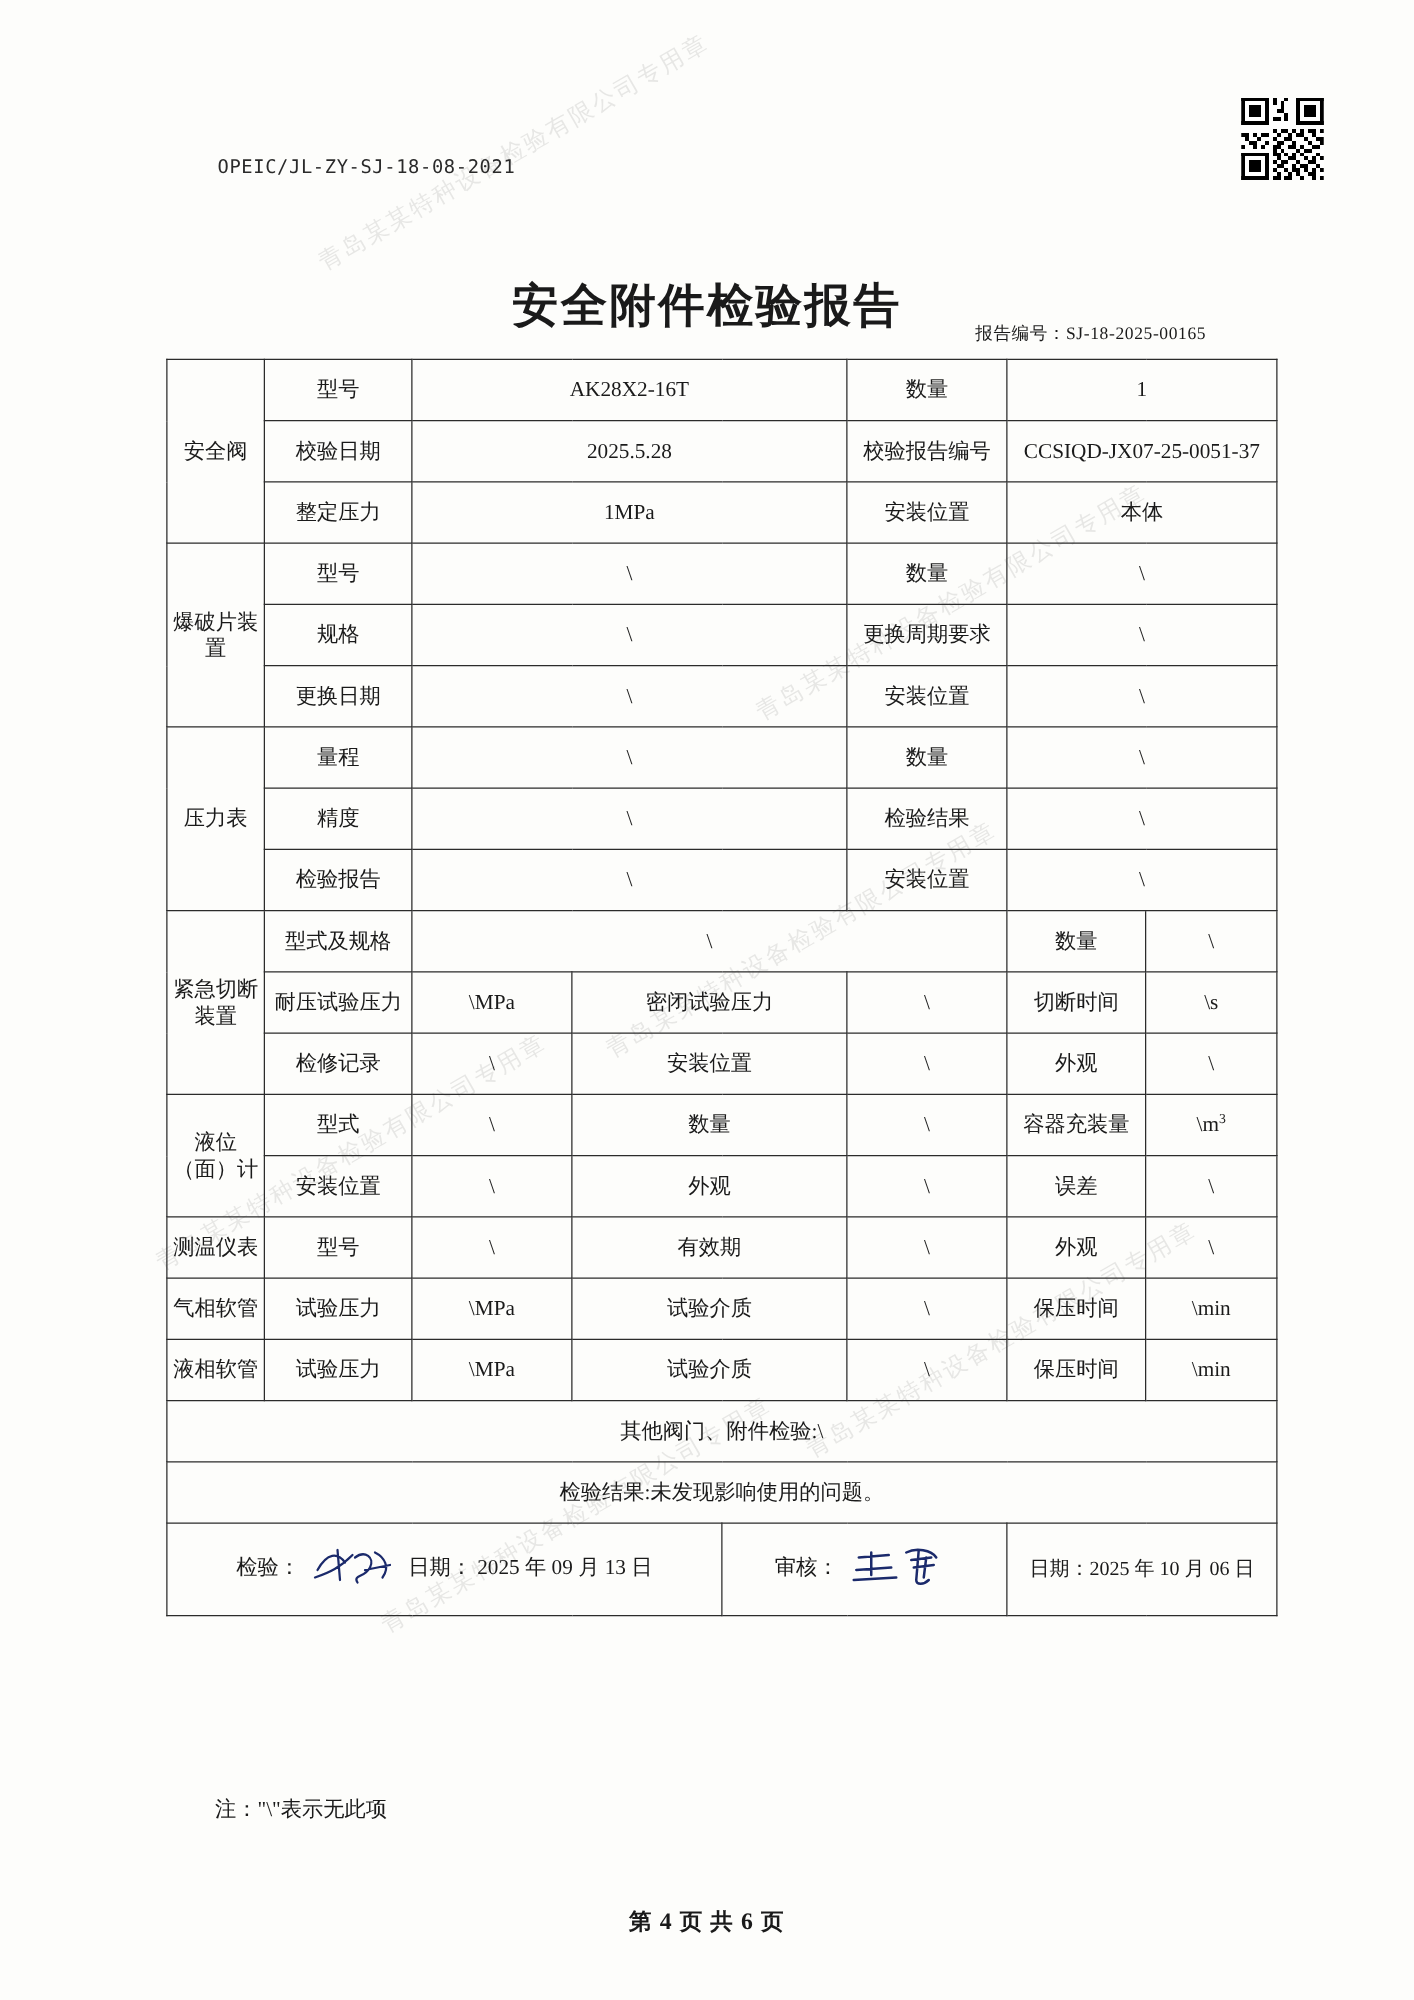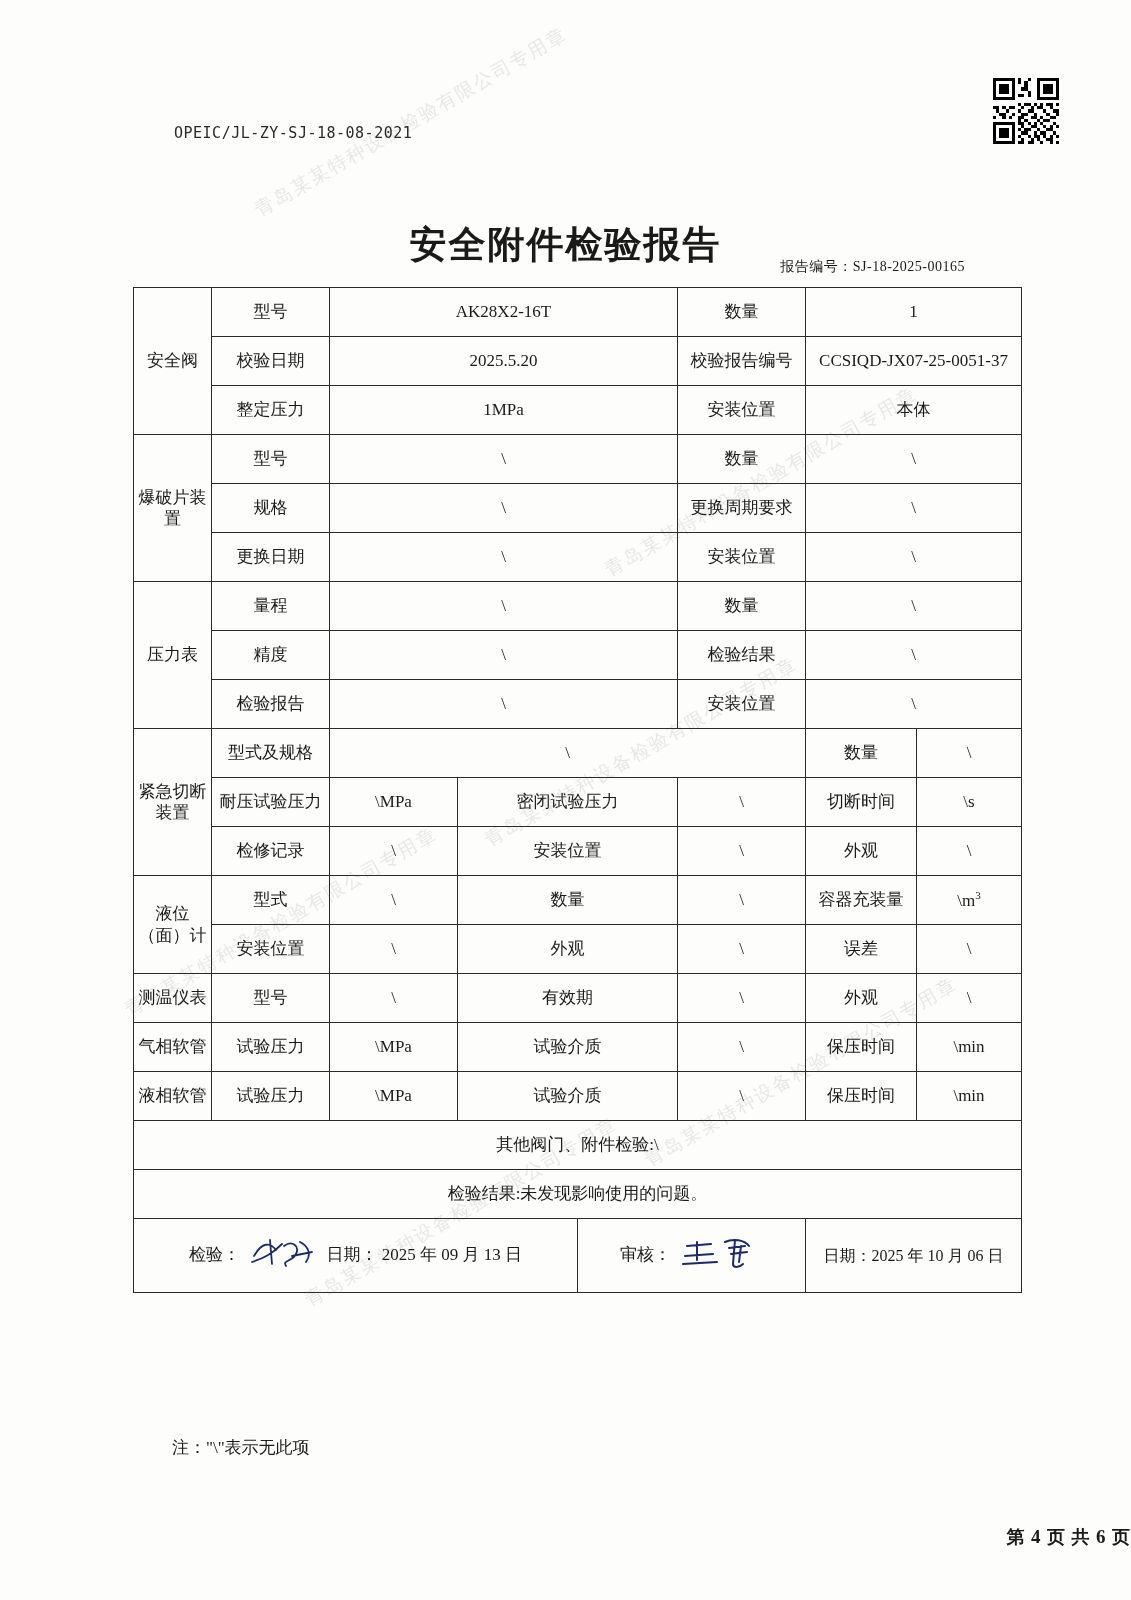--- a/index.html
+++ b/index.html
@@ -105,21 +105,21 @@
   .note {
     position: absolute;
     left: 172px;
     top: 1436px;
     font-size: 17px;
   }
   .footer {
     position: absolute;
     left: 0; right: 0;
     top: 1525px;
-    text-align: right;
+    text-align: center;
     font-size: 18px;
     font-weight: bold;
     letter-spacing: 1px;
   }
   .footer .num { font-size: 19px; }
   
   .watermark {
     position: absolute;
     inset: 0;
     pointer-events: none;
@@ -271,21 +271,21 @@
     <tbody>
         <tr>
       <td class="cat" rowspan="3">安全阀</td>
       <td class="lbl">型号</td>
       <td colspan="3">AK28X2-16T</td>
       <td>数量</td>
       <td colspan="2">1</td>
     </tr>
     <tr>
       <td class="lbl">校验日期</td>
-      <td colspan="3">2025.5.20</td>
+      <td colspan="3">2025.5.28</td>
       <td>校验报告编号</td>
       <td colspan="2" class="small">CCSIQD-JX07-25-0051-37</td>
     </tr>
     <tr>
       <td class="lbl">整定压力</td>
       <td colspan="3">1MPa</td>
       <td>安装位置</td>
       <td colspan="2">本体</td>
     </tr>
 

